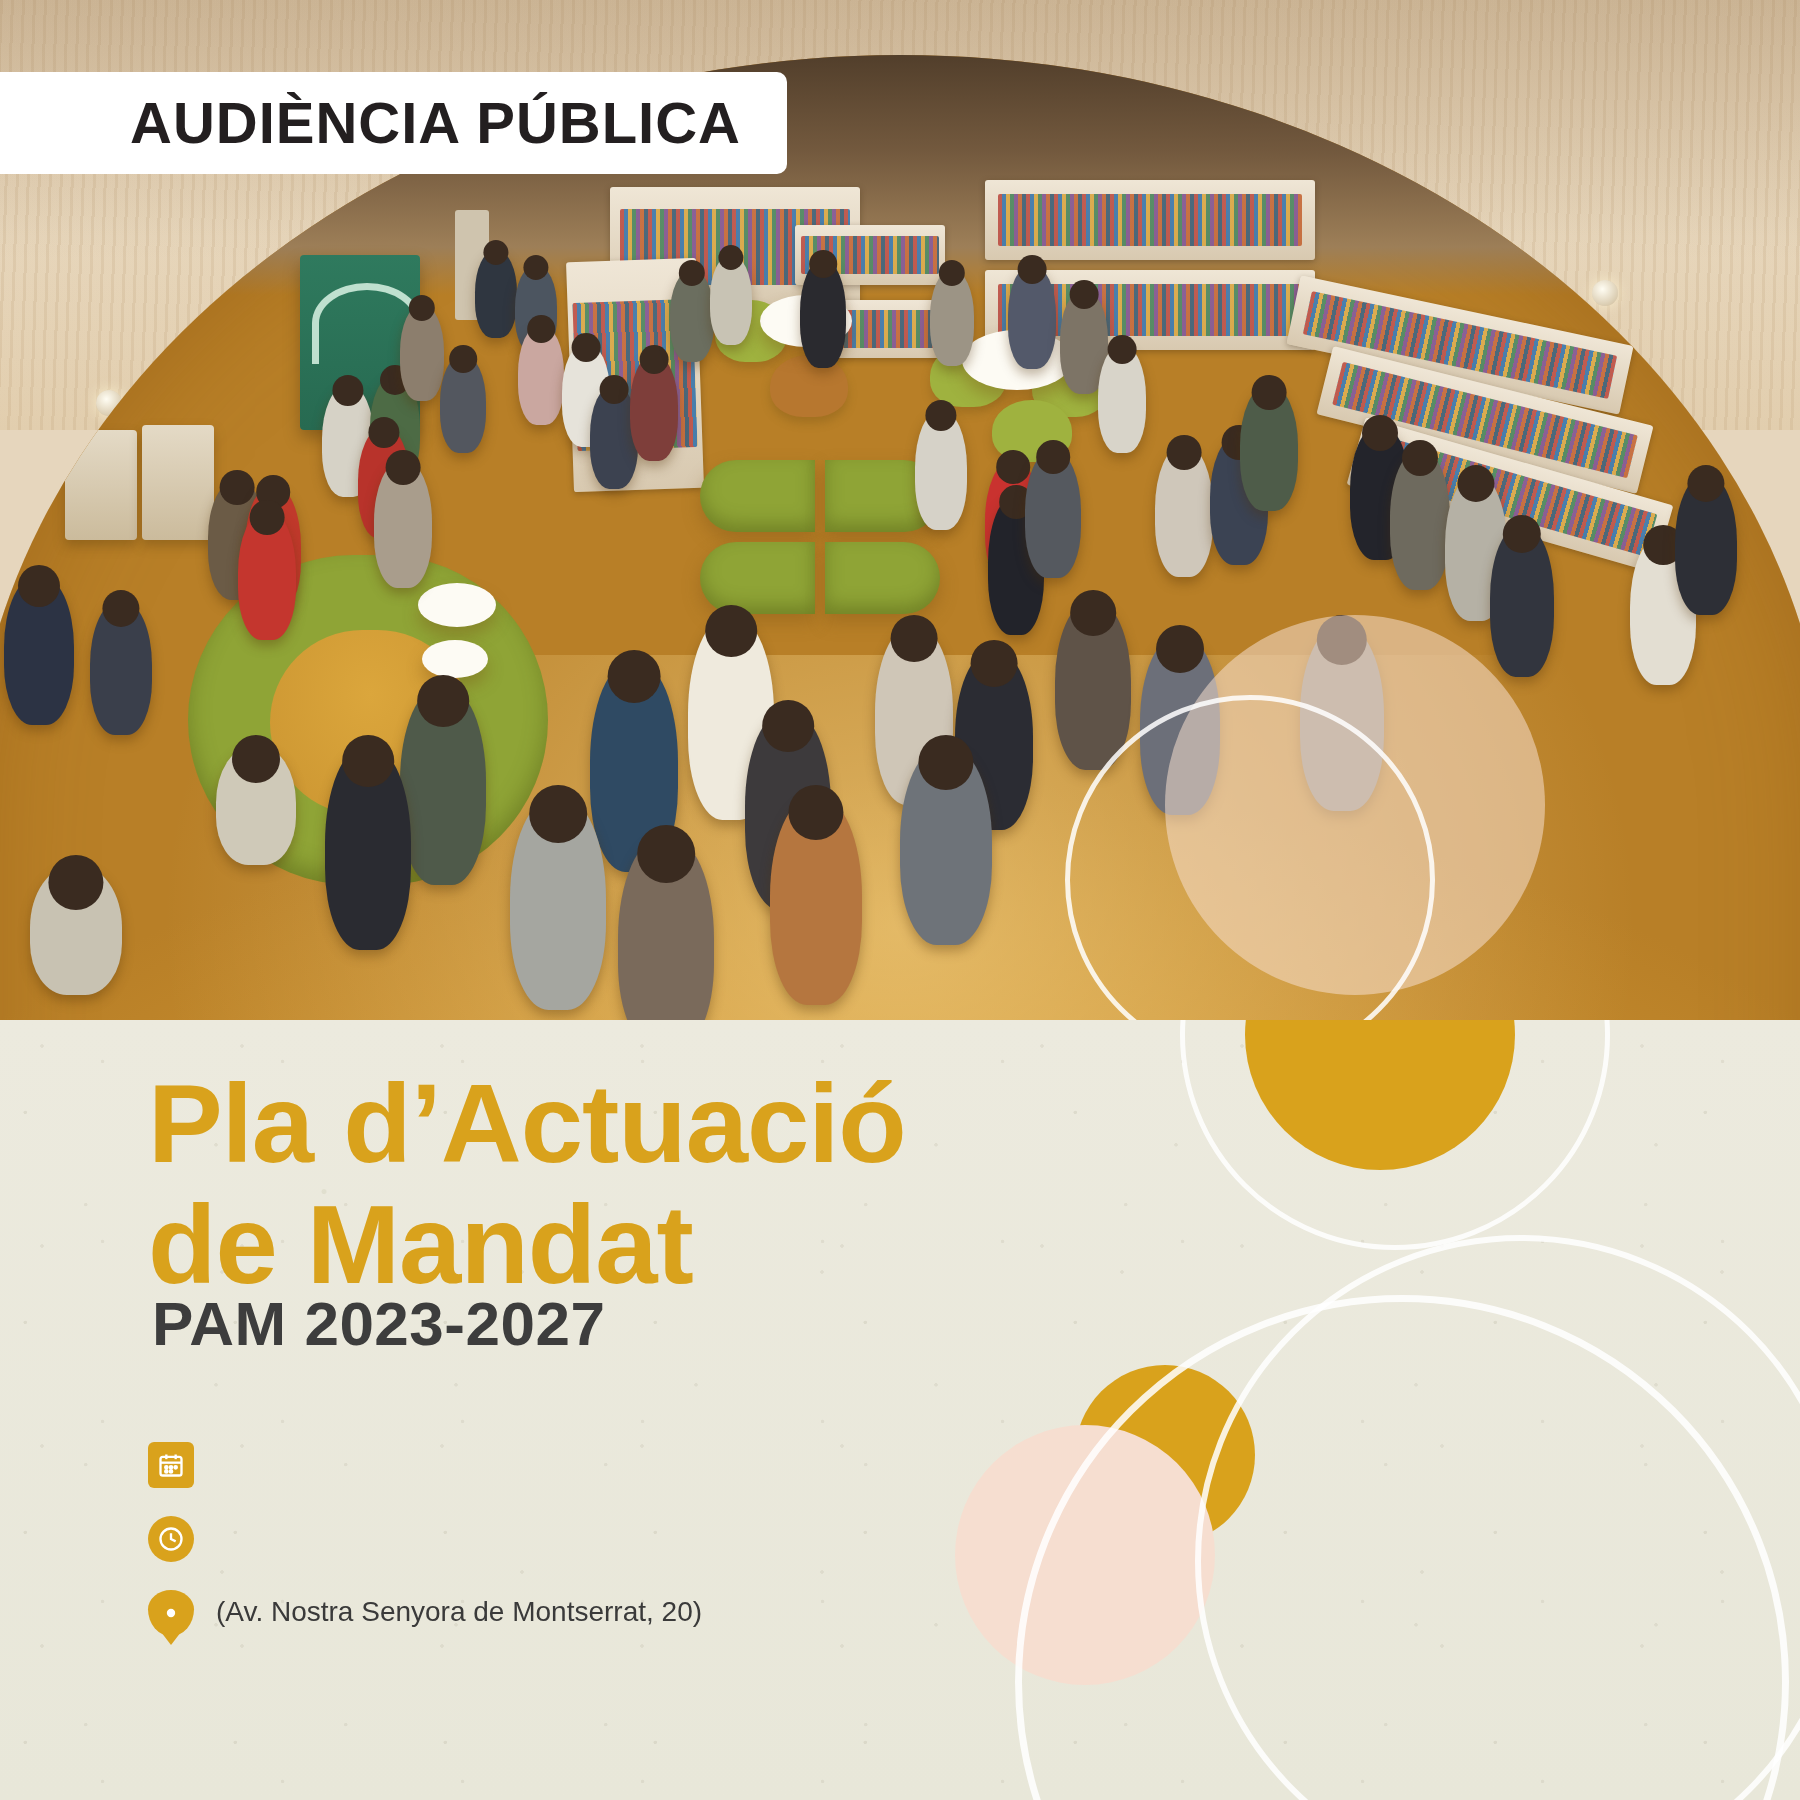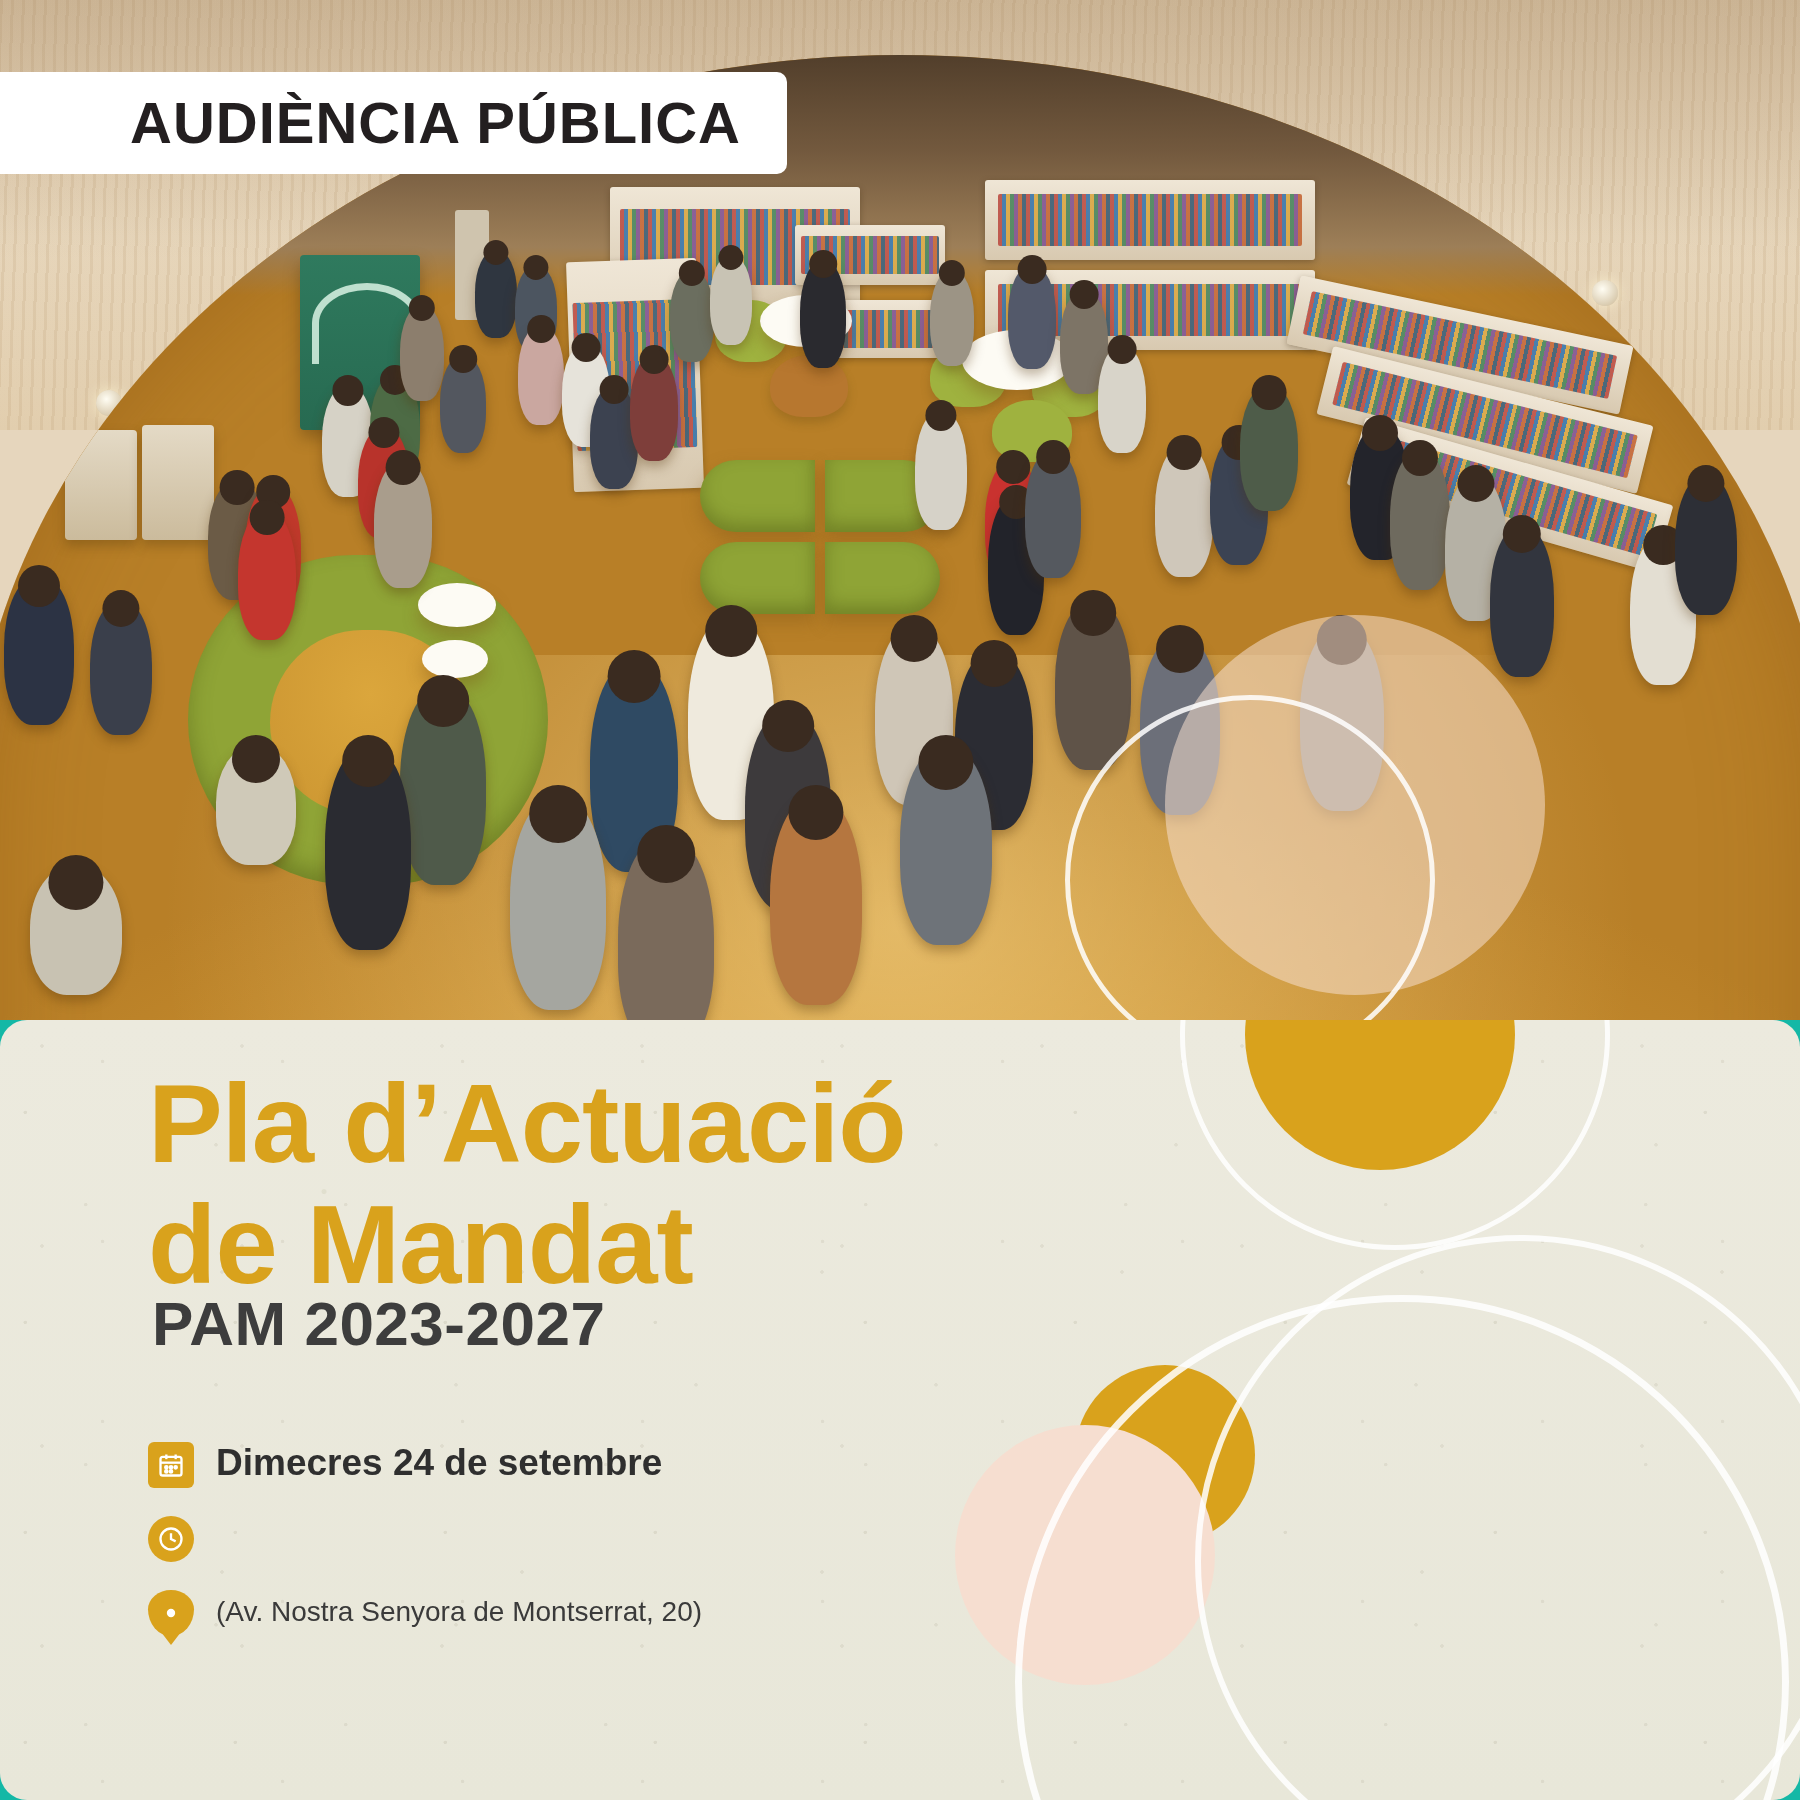--- a/index.html
+++ b/index.html
@@ -192,21 +192,20 @@
     left: 0;
     top: 1020px;
     width: 1800px;
     height: 780px;
     background:
       radial-gradient(circle at 18% 22%, rgba(205,205,180,0.35) 0 2px, rgba(0,0,0,0) 3px),
       radial-gradient(circle at 62% 58%, rgba(200,200,175,0.35) 0 2px, rgba(0,0,0,0) 3px),
       radial-gradient(circle at 82% 12%, rgba(200,200,175,0.3) 0 2px, rgba(0,0,0,0) 3px),
       linear-gradient(180deg, #eceade 0%, #e8e7d9 100%);
     overflow: hidden;
-    border-radius: 27px;
   }
   .grain {
     position: absolute;
     inset: 0;
     background-image:
       radial-gradient(circle at 12% 44%, rgba(120,110,80,0.12) 0 1.5px, transparent 2px),
       radial-gradient(circle at 33% 71%, rgba(120,110,80,0.10) 0 1.5px, transparent 2px),
       radial-gradient(circle at 57% 23%, rgba(120,110,80,0.10) 0 1.5px, transparent 2px),
       radial-gradient(circle at 74% 84%, rgba(120,110,80,0.10) 0 1.5px, transparent 2px),
       radial-gradient(circle at 90% 52%, rgba(120,110,80,0.10) 0 1.5px, transparent 2px),
@@ -557,21 +556,20 @@
             <line x1="3" y1="10" x2="21" y2="10"></line>
             <line x1="8" y1="3" x2="8" y2="7"></line>
             <line x1="16" y1="3" x2="16" y2="7"></line>
             <circle cx="8" cy="14" r="1"></circle>
             <circle cx="12" cy="14" r="1"></circle>
             <circle cx="16" cy="14" r="1"></circle>
             <circle cx="8" cy="17.5" r="1"></circle>
             <circle cx="12" cy="17.5" r="1"></circle>
           </svg>
         </span>
-        <span class="info-text">Dimecres 24 de setembre</span>
       </div>
 
       <div class="info-row">
         <span class="ico clock">
           <svg width="28" height="28" viewBox="0 0 24 24" fill="none" stroke="#ffffff" stroke-width="2">
             <circle cx="12" cy="12" r="9"></circle>
             <polyline points="12,7 12,12 16,14"></polyline>
           </svg>
         </span>
       </div>

